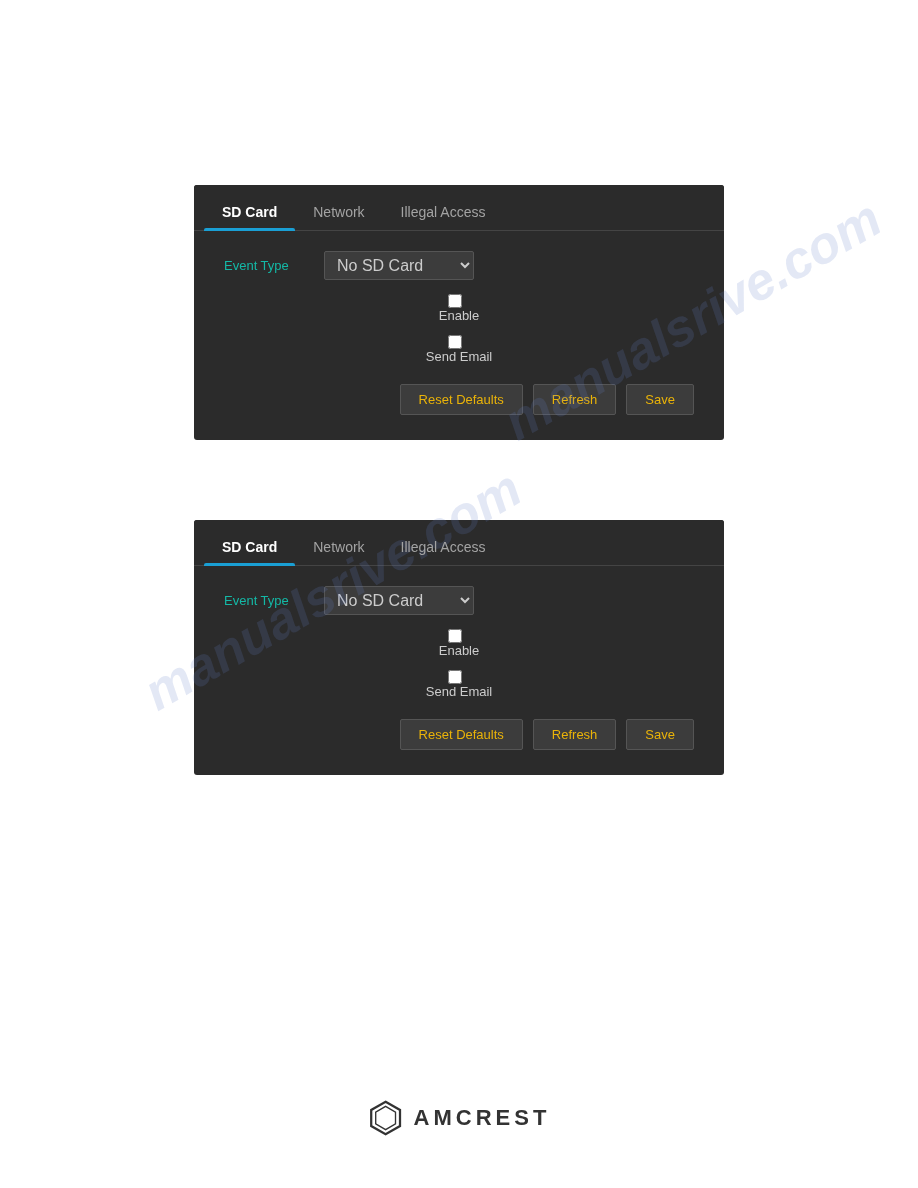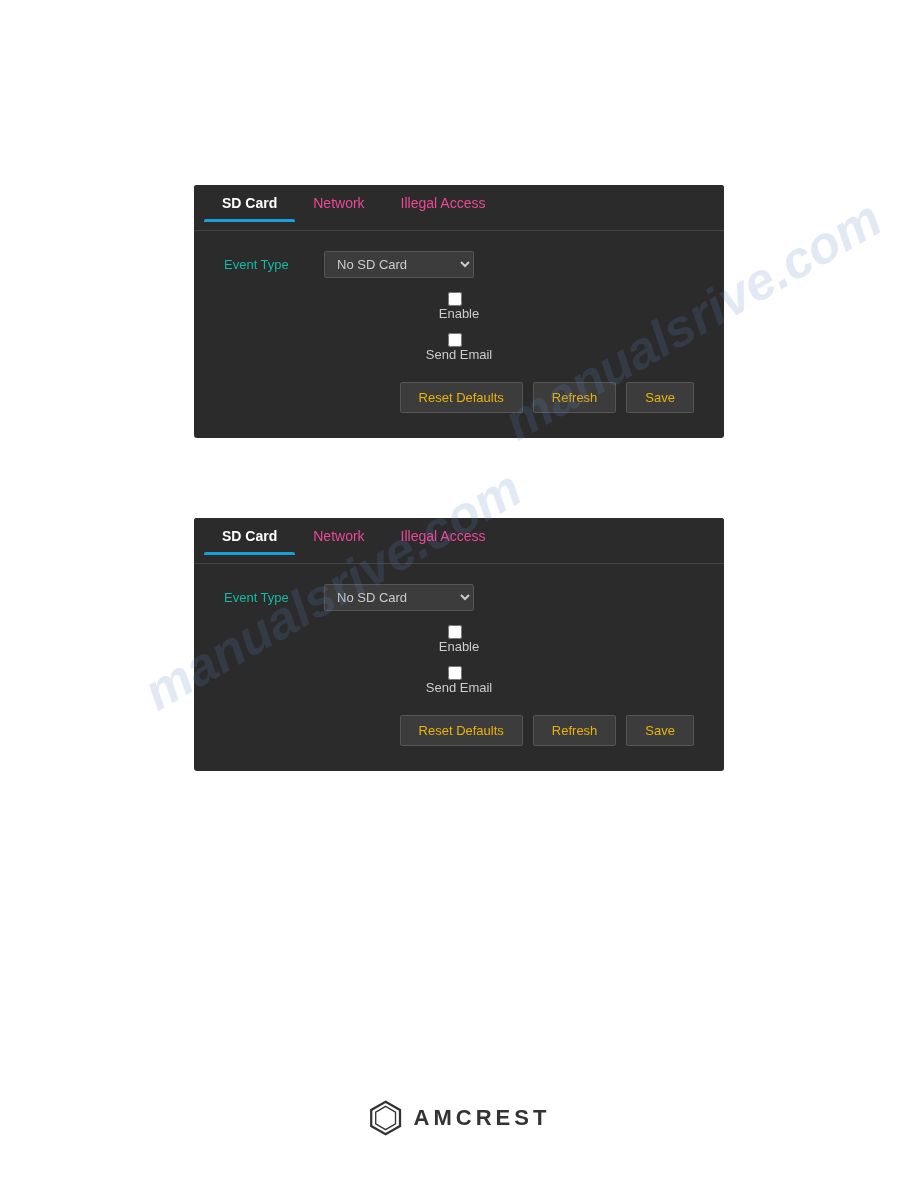--- a/index.html
+++ b/index.html
@@ -26,31 +26,31 @@
       width: 530px;
       background: #2b2b2b;
       border-radius: 3px;
       overflow: hidden;
       margin-bottom: 80px;
     }
 
     
     .tab-bar {
       display: flex;
-      align-items: flex-start;
+      align-items: flex-end;
       background: #2b2b2b;
       padding: 0 10px;
       height: 46px;
       border-bottom: 1px solid #444;
     }
 
     .tab {
       padding: 10px 18px;
       font-size: 14px;
-      color: #ec4899;
+      color: #a3a3a3;
       cursor: pointer;
       position: relative;
       white-space: nowrap;
     }
 
     .tab.active {
       color: #ffffff;
       font-weight: bold;
     }
 
@@ -80,21 +80,21 @@
       font-size: 13px;
       color: #14b8a6;
       width: 100px;
       flex-shrink: 0;
     }
 
     select.event-type-select {
       background: #3c3c3c;
       border: 1px solid #555;
       color: #cccccc;
-      font-size: 13px;
+      font-size: 16px;
       padding: 4px 24px 4px 8px;
       border-radius: 2px;
       appearance: auto;
       cursor: pointer;
       width: 150px;
     }
 
     .checkbox-row {
       display: flex;
       align-items: center;

